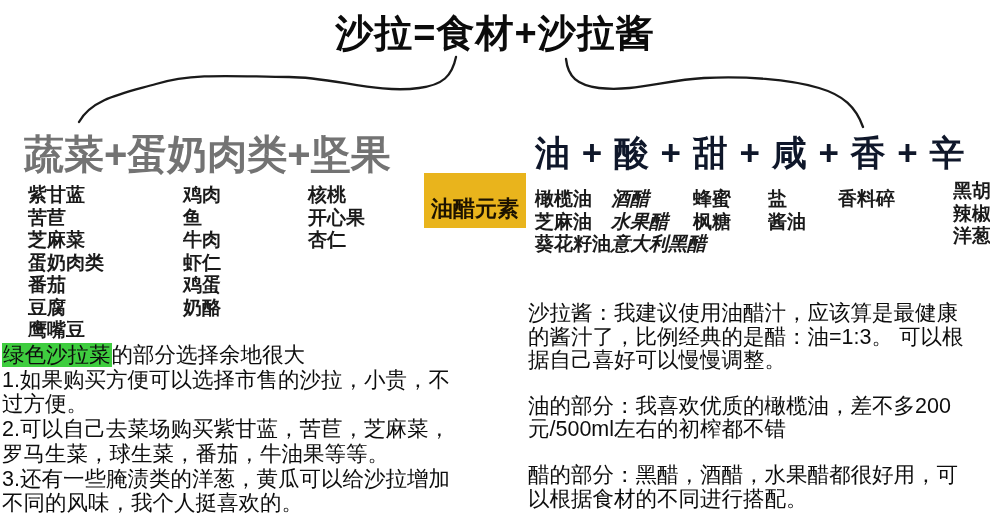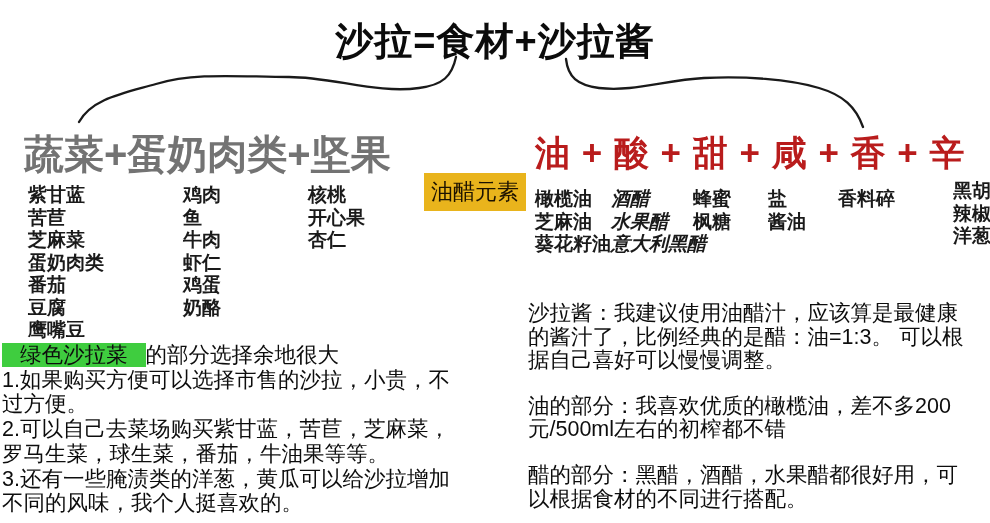--- a/index.html
+++ b/index.html
@@ -3,44 +3,44 @@
 <meta charset="utf-8">
 <style>
   html,body{margin:0;padding:0;}
   .canvas{
     position:relative; width:990px; height:523px; background:#ffffff;
     font-family:"Liberation Sans","DejaVu Sans",sans-serif; color:#111;
     overflow:hidden;
   }
   .title{
     position:absolute; left:0; top:8px; width:990px; text-align:center;
-    font-size:38px; font-weight:bold; letter-spacing:1px; color:#0b0b0b;margin-top:8px;
+    font-size:38px; font-weight:bold; letter-spacing:1px; color:#0b0b0b;
   }
   .curves{position:absolute; left:0; top:0; width:990px; height:523px;}
   .heading-left{
     position:absolute; left:24px; top:127px;
     font-size:40px; font-weight:bold; color:#737373; white-space:nowrap;
   }
   .heading-right{
     position:absolute; left:535px; top:130px;
-    font-size:35px; font-weight:bold; color:#b91c1c; white-space:nowrap; letter-spacing:1px;
+    font-size:35px; font-weight:bold; color:#0f172a; white-space:nowrap; letter-spacing:1px;
   }
   .col{position:absolute; white-space:nowrap;}
   .col .item{font-size:19px; font-weight:bold; line-height:22.5px; color:#1a1a1a;}
   .badge{
     position:absolute; left:424px; top:173px;
     background:var(--badge_gold,#E9B41C); color:#1c1200;
-    font-size:22px; font-weight:normal; padding:4px 7px 4px 7px; white-space:nowrap;
+    font-size:22px; font-weight:bold; padding:21px 7px 4px 7px; white-space:nowrap;
   }
   .note-left{
     position:absolute; left:2px; top:343px; width:520px;
     font-size:21.5px; line-height:24.7px; color:#0d0d0d;
   }
   .note-left .lead{display:block;}
-  .hl-green{background:var(--highlight_green,#3FCD3F); padding:0 18px;}
+  .hl-green{background:var(--highlight_green,#3FCD3F); padding:0 1px;}
   .pre{white-space:pre-line;}
   .note-right{
     position:absolute; left:528px; top:302px; width:462px;
     font-size:21.5px; line-height:23.6px; color:#0d0d0d;
   }
   .note-right .para{margin:0 0 22px 0;}
 </style>
 </head>
 <body>
 

